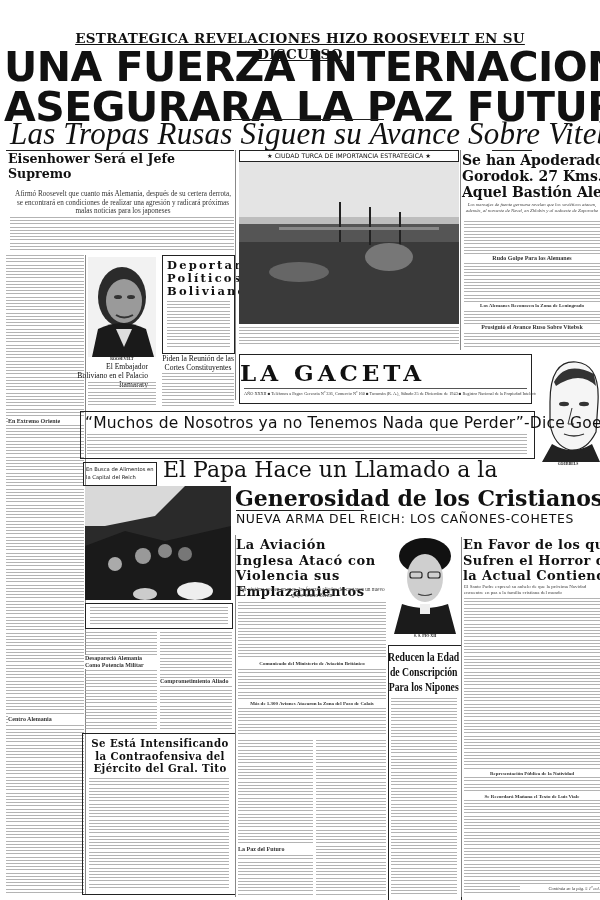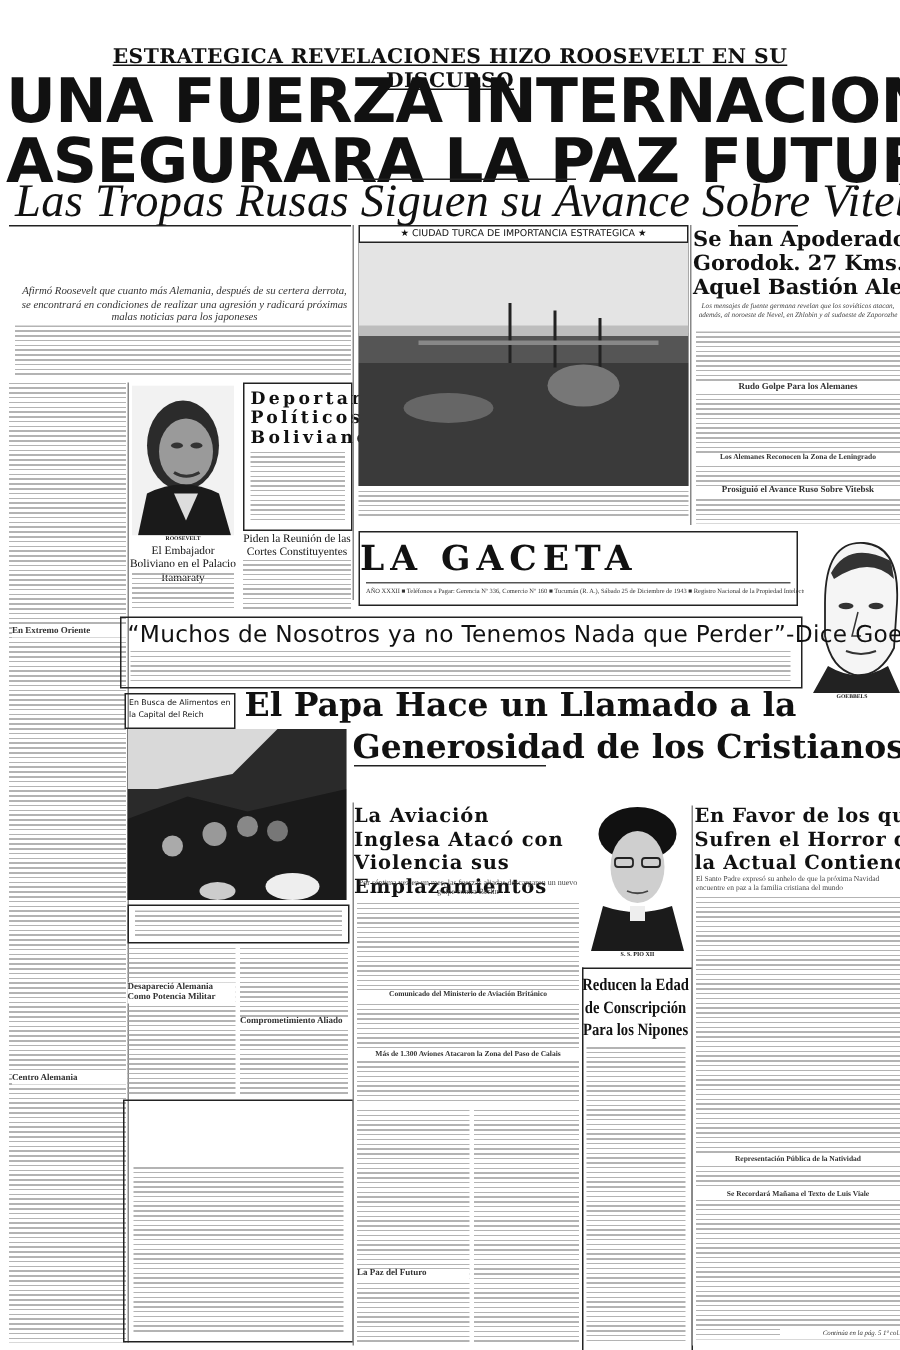--- a/index.html
+++ b/index.html
@@ -5,34 +5,34 @@
   html,body{margin:0;padding:0;background:#fff;}
   body{width:600px;height:900px;position:relative;overflow:hidden;color:#111;font-family:"Liberation Serif",serif;}
   .abs{position:absolute;}
   .kicker{left:40px;top:30px;width:520px;text-align:center;font-family:"DejaVu Serif",serif;font-weight:bold;font-size:13.5px;letter-spacing:0.3px;text-decoration:underline;}
   .banner{left:4px;width:596px;font-family:"DejaVu Sans",sans-serif;font-weight:bold;font-size:41px;line-height:40px;letter-spacing:-0.5px;white-space:nowrap;}
   .b1{top:47px;}
   .b2{top:87px;}
   .sub1{left:10px;top:117px;font-family:"Liberation Serif",serif;font-style:italic;font-size:31px;line-height:34px;white-space:nowrap;letter-spacing:0.2px;}
   .rule{background:#222;}
   .h-eisen{left:8px;top:151px;width:228px;font-family:"DejaVu Serif",serif;font-weight:bold;font-size:12.6px;line-height:15px;}
-  .deck-eisen{left:12px;top:190px;width:222px;font-size:7.2px;line-height:8.5px;text-align:center;font-style:italic;color:#333;}
+  .deck-eisen{left:12px;top:190px;width:222px;font-size:7.2px;line-height:8.5px;text-align:center;color:#333;}
   .filler{background:repeating-linear-gradient(to bottom,#9a9a9a 0,#9a9a9a 1px,transparent 1px,transparent 3.2px);opacity:0.75;}
   .photo{background:#444;overflow:hidden;}
   .caption-bar{font-family:"DejaVu Sans",sans-serif;font-size:6.5px;font-weight:bold;text-align:center;}
   .boxed{border:1.4px solid #222;}
   .h-depor{font-family:"DejaVu Serif",serif;font-weight:bold;font-size:11.5px;line-height:13px;letter-spacing:2.2px;}
   .small-head{font-family:"Liberation Serif",serif;font-size:7.6px;line-height:9px;text-align:center;}
   .h-gorodok{left:462px;top:152px;width:140px;font-family:"DejaVu Serif",serif;font-weight:bold;font-size:14px;line-height:16px;white-space:nowrap;}
   .masthead{left:239px;top:354px;width:291px;height:48px;border:1.4px solid #222;}
   .mast-title{position:absolute;left:0;top:2px;width:100%;font-family:"DejaVu Serif",serif;font-weight:bold;font-size:23px;line-height:32px;letter-spacing:4px;}
   .mast-info{position:absolute;left:4px;top:36px;width:283px;font-size:4.3px;white-space:nowrap;color:#333;}
   .goeb-box{left:80px;top:411px;width:453px;height:46px;border:1.4px solid #222;}
   .goeb-head{position:absolute;left:4px;top:2px;width:448px;font-family:"DejaVu Sans",sans-serif;font-size:15.5px;line-height:18px;white-space:nowrap;letter-spacing:0.2px;}
-  .papa1{left:163px;top:457px;font-family:"DejaVu Serif",serif;font-weight:bold;font-size:22px;line-height:26px;white-space:nowrap;}
+  .papa1{left:163px;top:457px;font-family:"DejaVu Serif",serif;font-weight:normal;font-size:22px;line-height:26px;white-space:nowrap;}
   .papa2{left:235px;top:485px;font-family:"DejaVu Serif",serif;font-weight:bold;font-size:22px;line-height:26px;white-space:nowrap;}
   .nohasido{left:236px;top:512px;font-family:"DejaVu Sans",sans-serif;font-size:12.4px;line-height:13.5px;white-space:nowrap;letter-spacing:0.6px;}
   .avia{left:236px;top:537px;width:150px;font-family:"DejaVu Serif",serif;font-weight:bold;font-size:13px;line-height:15.5px;letter-spacing:0.6px;}
   .enfavor{left:463px;top:537px;width:140px;font-family:"DejaVu Serif",serif;font-weight:bold;font-size:13px;line-height:15.5px;white-space:nowrap;letter-spacing:0.4px;}
   .reducen{left:388px;top:650px;width:72px;font-family:"Liberation Serif",serif;font-weight:bold;font-size:11.5px;line-height:15px;text-align:center;transform:scaleX(0.85);transform-origin:left top;width:84px;}
   .tito-box{left:82px;top:733px;width:152px;height:160px;border:1.4px solid #222;}
   .tito-head{position:absolute;left:4px;top:3px;width:146px;text-align:center;font-family:"DejaVu Serif",serif;font-weight:bold;font-size:10.2px;line-height:12.5px;letter-spacing:0.4px;}
   .sect-head{font-family:"Liberation Serif",serif;font-weight:bold;font-size:6px;line-height:7px;color:#333;}
   .vline{background:#888;width:1px;}
   .hline{background:#888;height:1px;}
@@ -41,20 +41,21 @@
 <body>
 
 <div class="abs kicker">ESTRATEGICA REVELACIONES HIZO ROOSEVELT EN SU DISCURSO</div>
 <div class="abs banner b1">UNA FUERZA INTERNACIONAL</div>
 <div class="abs banner b2">ASEGURARA LA PAZ FUTURA</div>
 <div class="abs rule" style="left:232px;top:119px;width:152px;height:1px;"></div>
 <div class="abs sub1">Las Tropas Rusas Siguen su Avance Sobre Vitebsk</div>
 
 <div class="abs hline" style="left:6px;top:150px;width:228px;background:#222;"></div>
 <div class="abs h-eisen">
+  <div>Eisenhower Será el Jefe Supremo</div>
 </div>
 <div class="abs deck-eisen">Afirmó Roosevelt que cuanto más Alemania, después de su certera derrota, se encontrará en condiciones de realizar una agresión y radicará próximas malas noticias para los japoneses</div>
 <div class="abs filler" style="left:10px;top:217px;width:224px;height:34px;"></div>
 
 <div class="abs filler" style="left:6px;top:255px;width:78px;height:640px;"></div>
 <div class="abs sect-head" style="left:8px;top:418px;width:76px;background:#fff;">En Extremo Oriente</div>
 <div class="abs sect-head" style="left:8px;top:716px;width:76px;background:#fff;">Centro Alemania</div>
 <div class="abs vline" style="left:85px;top:255px;height:640px;"></div>
 
 <div class="abs" style="left:88px;top:257px;width:68px;height:100px;background:#fafafa;overflow:hidden;">
@@ -63,21 +64,21 @@
     <ellipse cx="34" cy="40" rx="24" ry="30" fill="#2b2b2b"></ellipse>
     <ellipse cx="36" cy="44" rx="18" ry="22" fill="#9a9a9a"></ellipse>
     <ellipse cx="30" cy="40" rx="4" ry="2" fill="#333"></ellipse>
     <ellipse cx="43" cy="40" rx="4" ry="2" fill="#333"></ellipse>
     <path d="M28 58 Q36 63 45 58" stroke="#333" stroke-width="2" fill="none"></path>
     <path d="M4 100 L10 72 Q34 60 58 72 L66 100 Z" fill="#1a1a1a"></path>
     <path d="M28 72 L36 90 L44 72 Z" fill="#ddd"></path>
   </svg>
 </div>
 <div class="abs" style="left:88px;top:357px;width:68px;text-align:center;font-size:3.8px;font-weight:bold;">ROOSEVELT</div>
-<div class="abs small-head" style="left:86px;top:362px;width:72px;">El Embajador Boliviano en el Palacio Itamaraty</div>
+<div class="abs small-head" style="left:76px;top:362px;width:72px;text-align:right;">El Embajador Boliviano en el Palacio Itamaraty</div>
 <div class="abs filler" style="left:88px;top:382px;width:68px;height:24px;"></div>
 
 <div class="abs boxed" style="left:162px;top:255px;width:71px;height:97px;">
   <div class="h-depor" style="position:absolute;left:4px;top:3px;width:66px;">Deportaron Políticos Bolivianos</div>
   <div class="filler" style="position:absolute;left:4px;top:45px;width:63px;height:48px;"></div>
 </div>
 <div class="abs small-head" style="left:160px;top:354px;width:76px;">Piden la Reunión de las Cortes Constituyentes</div>
 <div class="abs filler" style="left:162px;top:373px;width:72px;height:33px;"></div>
 
 <div class="abs boxed" style="left:239px;top:150px;width:218px;height:10px;">
@@ -135,20 +136,21 @@
   <div class="filler" style="position:absolute;left:6px;top:22px;width:440px;height:20px;"></div>
 </div>
 
 <div class="abs boxed" style="left:83px;top:462px;width:72px;height:22px;">
   <div style="position:absolute;left:2px;top:2px;width:68px;font-family:'DejaVu Sans',sans-serif;font-size:5.2px;line-height:8px;">En Busca de Alimentos en la Capital del Reich</div>
 </div>
 <div class="abs papa1">El Papa Hace un Llamado a la</div>
 <div class="abs papa2">Generosidad de los Cristianos</div>
 <div class="abs rule" style="left:236px;top:510px;width:128px;height:1px;"></div>
 <div class="abs nohasido">
+  <div>NUEVA ARMA DEL REICH: LOS CAÑONES-COHETES</div>
 </div>
 
 <div class="abs photo" style="left:85px;top:486px;width:146px;height:114px;background:#333;">
   <svg width="146" height="114" viewBox="0 0 146 114">
     <rect width="146" height="114" fill="#2a2a2a"></rect>
     <path d="M0 0 L100 0 L70 30 L20 40 L0 40 Z" fill="#d9d9d9"></path>
     <path d="M0 60 L40 45 L80 55 L146 40 L146 114 L0 114 Z" fill="#1a1a1a"></path>
     <circle cx="58" cy="70" r="8" fill="#999"></circle>
     <circle cx="80" cy="65" r="7" fill="#888"></circle>
     <circle cx="100" cy="68" r="7" fill="#777"></circle>
@@ -196,19 +198,20 @@
   <div>Sufren el Horror de</div>
   <div>la Actual Contienda</div>
 </div>
 <div class="abs" style="left:464px;top:584px;width:136px;font-size:5px;line-height:5.8px;color:#444;">El Santo Padre expresó su anhelo de que la próxima Navidad encuentre en paz a la familia cristiana del mundo</div>
 <div class="abs filler" style="left:464px;top:598px;width:136px;height:295px;"></div>
 <div class="abs sect-head" style="left:464px;top:770px;width:136px;text-align:center;background:#fff;font-size:5px;">Representación Pública de la Natividad</div>
 <div class="abs sect-head" style="left:464px;top:793px;width:136px;text-align:center;background:#fff;font-size:5px;">Se Recordará Mañana el Texto de Luis Viale</div>
 <div class="abs sect-head" style="left:520px;top:885px;width:80px;text-align:right;background:#fff;font-size:4.5px;font-weight:normal;font-style:italic;">Continúa en la pág. 5 1ª col.</div>
 
 <div class="abs tito-box">
+  <div class="tito-head">Se Está Intensificando la Contraofensiva del Ejército del Gral. Tito</div>
   <div class="filler" style="position:absolute;left:6px;top:44px;width:140px;height:110px;"></div>
 </div>
 
 <div class="abs vline" style="left:235px;top:150px;height:250px;"></div>
 <div class="abs vline" style="left:460px;top:150px;height:200px;"></div>
 <div class="abs vline" style="left:461px;top:537px;height:360px;"></div>
 <div class="abs vline" style="left:235px;top:535px;height:362px;"></div>
 
 </body></html>

